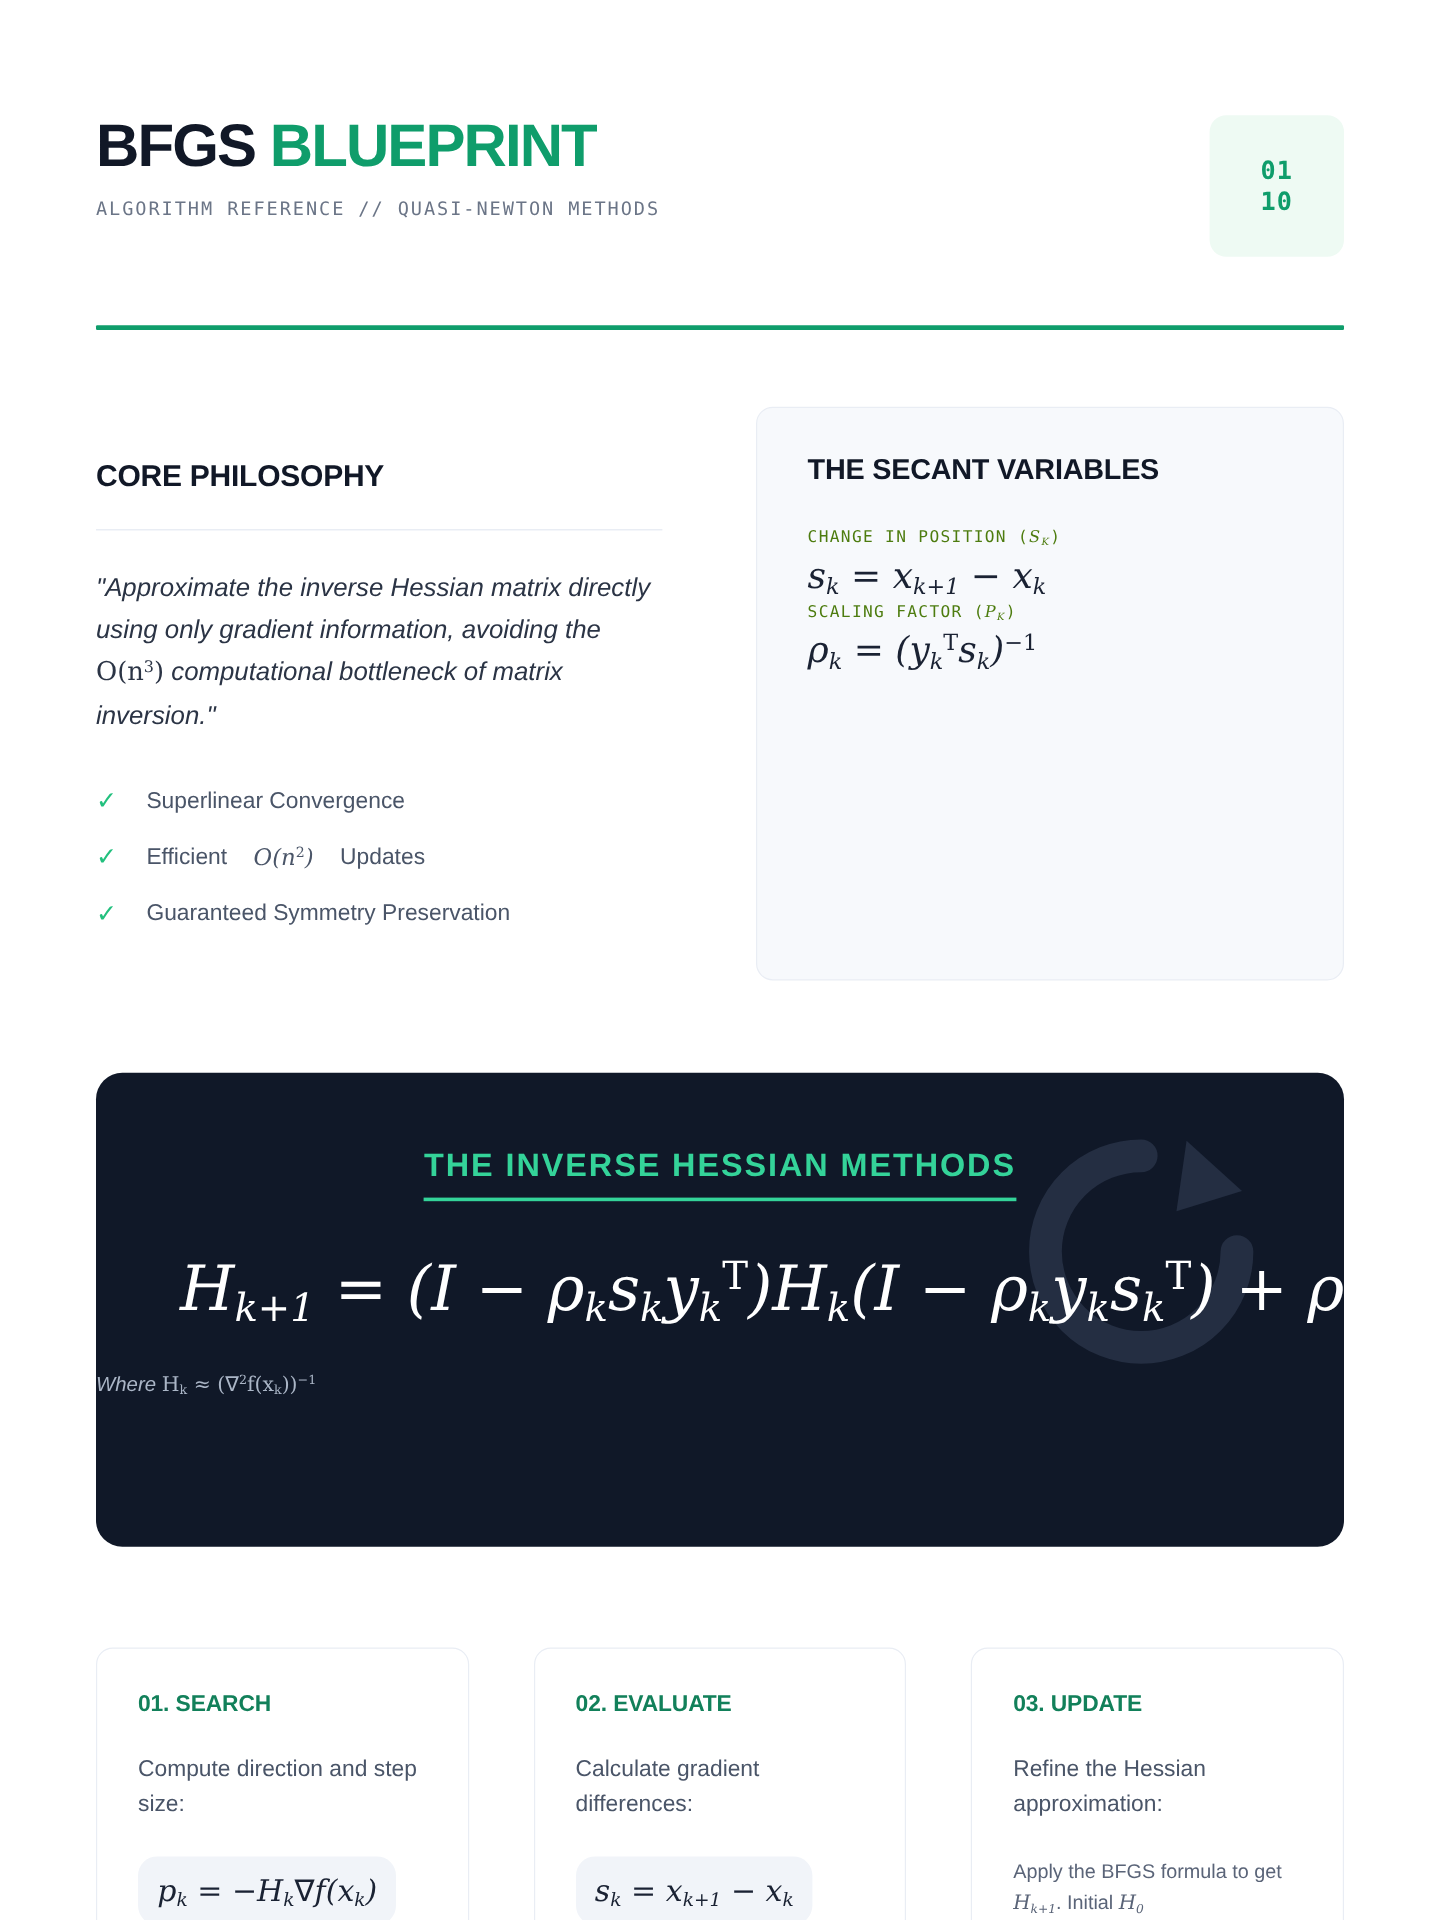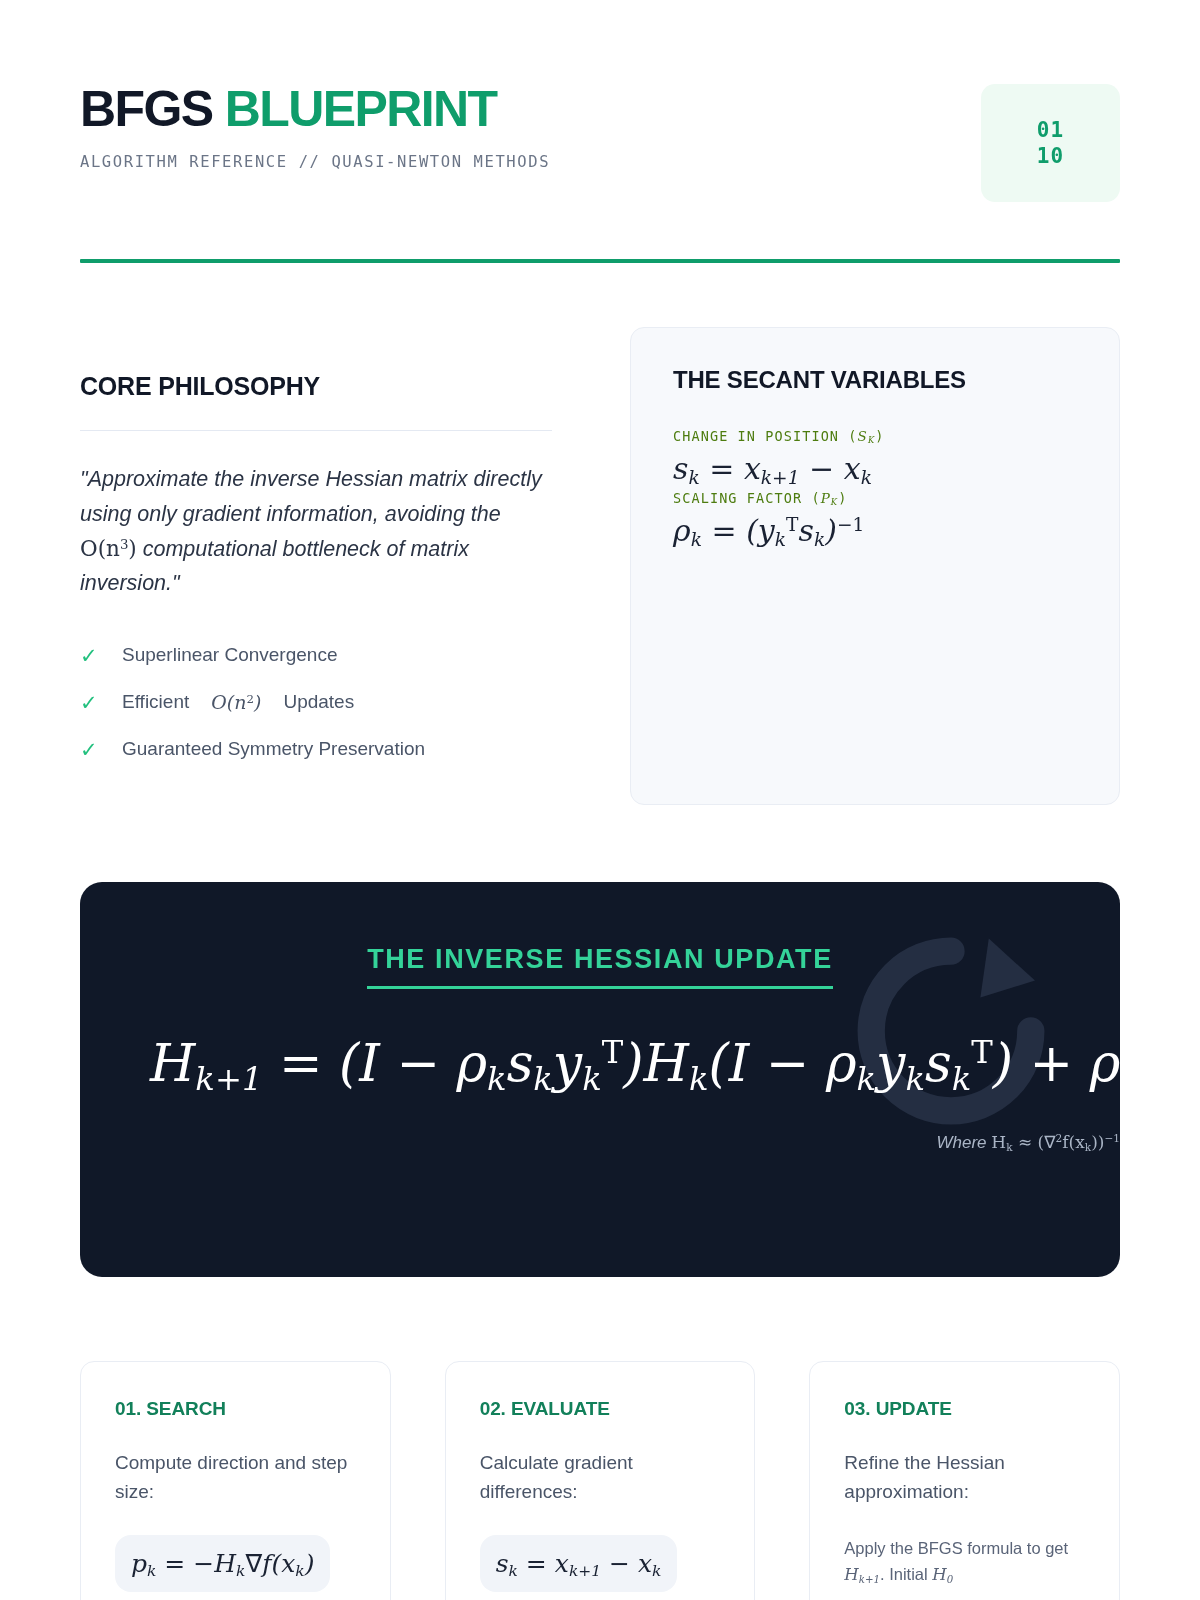--- a/index.html
+++ b/index.html
@@ -12,21 +12,21 @@
     height: 1600px;
     overflow: hidden;
     font-family: "Liberation Sans", sans-serif;
     color: #111827;
   }
   .page {
     width: 1200px;
     height: 1600px;
     position: relative;
     box-sizing: border-box;
-    padding: 0 80px;
+    padding: 12px 80px;
     overflow: hidden;
   }
 
   
   .header {
     display: flex;
     align-items: flex-start;
     justify-content: space-between;
     padding-top: 78px;
   }
@@ -42,21 +42,21 @@
   .logo .w2 { color: #0f9d6b; }
   .tagline {
     margin-top: 19px;
     font-family: "DejaVu Sans Mono", monospace;
     font-size: 15.5px;
     letter-spacing: 1.6px;
     color: #6b7587;
     white-space: nowrap;
   }
   .badge {
-    width: 139px;
+    width: 112px;
     height: 118px;
     border-radius: 14px;
     background: #eefaf3;
     display: flex;
     flex-direction: column;
     align-items: center;
     justify-content: center;
     flex: none;
     margin-top: 6px;
   }
@@ -202,21 +202,21 @@
     text-align: center;
     font-size: 52px;
     color: #ffffff;
     white-space: nowrap;
     line-height: 1.25;
     padding-left: 70px;
   }
   .panel-caption {
     position: relative;
     margin-top: 36px;
-    text-align: right;
+    text-align: left;
     font-size: 17px;
     font-style: italic;
     color: #aab5c6;
   }
   .panel-caption .mth { font-style: normal; }
 
   
   .steps {
     margin-top: 84px;
     display: flex;
@@ -342,21 +342,21 @@
 
   </div>
 
   <div class="dark-panel">
     <svg class="watermark" viewBox="0 0 100 100" fill="none">
       <path d="M50 12 A38 38 0 1 0 88 50" stroke="#242e42" stroke-width="13" stroke-linecap="round"></path>
       <path d="M68 6 L90 26 L64 34 Z" fill="#242e42"></path>
     </svg>
 
     <div class="panel-title-wrap">
-      <span class="panel-title">THE INVERSE HESSIAN UPDATE</span>
+      <span class="panel-title">THE INVERSE HESSIAN METHODS</span>
     </div>
 
     <div class="panel-formula mth">
       H<sub>k+1</sub> = (I − ρ<sub>k</sub>s<sub>k</sub>y<sub>k</sub><sup class="up">T</sup>)H<sub>k</sub>(I − ρ<sub>k</sub>y<sub>k</sub>s<sub>k</sub><sup class="up">T</sup>) + ρss
     </div>
 
     <div class="panel-caption">
       <span>Where</span>
       <span class="mth">H<sub>k</sub> ≈ (<span class="nab">∇</span><sup class="up">2</sup>f(x<sub>k</sub>))<sup class="up">−1</sup></span>
     </div>

